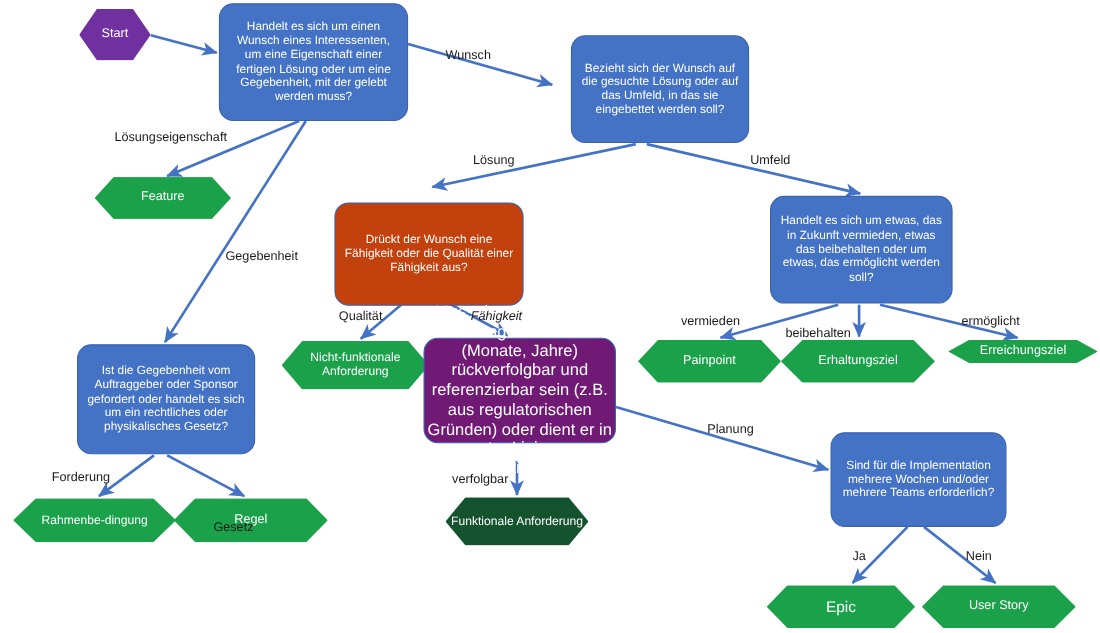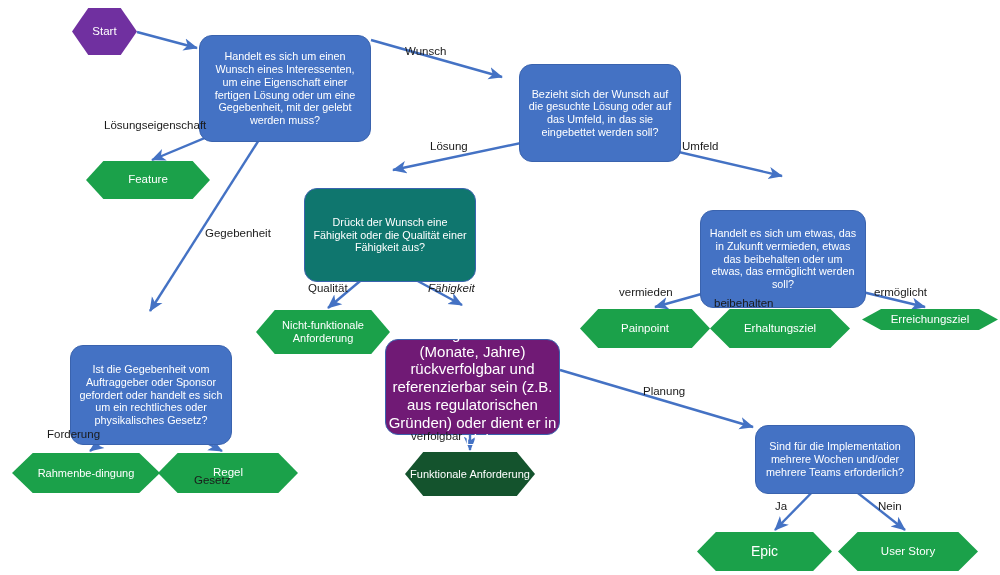--- a/index.html
+++ b/index.html
@@ -31,21 +31,20 @@
     justify-content: center;
     text-align: center;
     color: #ffffff;
     line-height: 1.18;
   }
   .node-decision {
     background: #4472C4;
     border: 1px solid #3A63AE;
     border-radius: 13px;
     padding: 0 7px;
-    margin-top: 32px;
   }
   .node-hex {
     background: #1BA14A;
     clip-path: polygon(14% 0%, 86% 0%, 100% 50%, 86% 100%, 14% 100%, 0% 50%);
     padding: 2px 4px;
   }
   .node-hex-outline {
     position: absolute;
     box-sizing: border-box;
   }
@@ -101,21 +100,21 @@
       <div class="node node-decision" style="left: 199px; top: 3px; width: 172px; height: 107px; font-size: 10.8px; background: rgb(68, 114, 196); border-color: rgb(58, 99, 174);">
         <span>Handelt es sich um einen Wunsch eines Interessenten, um eine Eigenschaft einer fertigen Lösung oder um eine Gegebenheit, mit der gelebt werden muss?</span>
       </div>
       <div class="node node-decision" style="left: 519px; top: 32px; width: 162px; height: 98px; font-size: 10.8px; background: rgb(68, 114, 196); border-color: rgb(58, 99, 174);">
         <span>Bezieht sich der Wunsch auf die gesuchte Lösung oder auf das Umfeld, in das sie eingebettet werden soll?</span>
       </div>
       <div class="node-hex-outline" style="left: 85px; top: 160px; width: 126px; height: 40px; background: rgb(58, 99, 174); clip-path: polygon(14% 0%, 86% 0%, 100% 50%, 86% 100%, 14% 100%, 0% 50%); z-index: -1;"></div>
       <div class="node node-hex" style="left: 86px; top: 161px; width: 124px; height: 38px; font-size: 11.5px; background: rgb(27, 161, 74);">
         <span>Feature</span>
       </div>
-      <div class="node node-decision" style="left: 304px; top: 156px; width: 172px; height: 94px; font-size: 10.8px; background: #0f766e; border-color: rgb(58, 99, 174); text-align: center;">
+      <div class="node node-decision" style="left: 304px; top: 184px; width: 172px; height: 94px; font-size: 10.8px; background: #c2410c; border-color: rgb(58, 99, 174); text-align: center;">
         <span>Drückt der Wunsch eine Fähigkeit oder die Qualität einer Fähigkeit aus?</span>
       </div>
       <div class="node node-decision" style="left: 700px; top: 178px; width: 166px; height: 98px; font-size: 10.8px; background: rgb(68, 114, 196); border-color: rgb(58, 99, 174);">
         <span>Handelt es sich um etwas, das in Zukunft vermieden, etwas das beibehalten oder um etwas, das ermöglicht werden soll?</span>
       </div>
       <div class="node node-decision" style="left: 70px; top: 313px; width: 162px; height: 100px; font-size: 10.8px; background: rgb(68, 114, 196); border-color: rgb(58, 99, 174);">
         <span>Ist die Gegebenheit vom Auftraggeber oder Sponsor gefordert oder handelt es sich um ein rechtliches oder physikalisches Gesetz?</span>
       </div>
       <div class="node-hex-outline" style="left: 255px; top: 309px; width: 136px; height: 46px; background: rgb(58, 99, 174); clip-path: polygon(14% 0%, 86% 0%, 100% 50%, 86% 100%, 14% 100%, 0% 50%); z-index: -1;"></div>
       <div class="node node-hex" style="left: 256px; top: 310px; width: 134px; height: 44px; font-size: 11px; background: rgb(27, 161, 74);">
@@ -129,21 +128,21 @@
         <span>Painpoint</span>
       </div>
       <div class="node-hex-outline" style="left: 709px; top: 308px; width: 142px; height: 41px; background: rgb(58, 99, 174); clip-path: polygon(14% 0%, 86% 0%, 100% 50%, 86% 100%, 14% 100%, 0% 50%); z-index: -1;"></div>
       <div class="node node-hex" style="left: 710px; top: 309px; width: 140px; height: 39px; font-size: 11.5px; background: rgb(27, 161, 74);">
         <span>Erhaltungsziel</span>
       </div>
       <div class="node-hex-outline" style="left: 861px; top: 308px; width: 138px; height: 41px; background: rgb(58, 99, 174); clip-path: polygon(14% 0%, 86% 0%, 100% 50%, 86% 100%, 14% 100%, 0% 50%); z-index: -1;"></div>
       <div class="node node-hex" style="left: 862px; top: 309px; width: 136px; height: 21px; font-size: 11.5px; background: rgb(27, 161, 74);">
         <span>Erreichungsziel</span>
       </div>
-      <div class="node node-decision" style="left: 755px; top: 393px; width: 160px; height: 69px; font-size: 10.8px; background: rgb(68, 114, 196); border-color: rgb(58, 99, 174);">
+      <div class="node node-decision" style="left: 755px; top: 393px; width: 160px; height: 86px; font-size: 10.8px; background: rgb(68, 114, 196); border-color: rgb(58, 99, 174);">
         <span>Sind für die Implementation mehrere Wochen und/oder mehrere Teams erforderlich?</span>
       </div>
       <div class="node-hex-outline" style="left: 11px; top: 452px; width: 150px; height: 42px; background: rgb(58, 99, 174); clip-path: polygon(14% 0%, 86% 0%, 100% 50%, 86% 100%, 14% 100%, 0% 50%); z-index: -1;"></div>
       <div class="node node-hex" style="left: 12px; top: 453px; width: 148px; height: 40px; font-size: 11px; background: rgb(27, 161, 74);">
         <span>Rahmenbe-dingung</span>
       </div>
       <div class="node-hex-outline" style="left: 157px; top: 452px; width: 142px; height: 42px; background: rgb(58, 99, 174); clip-path: polygon(14% 0%, 86% 0%, 100% 50%, 86% 100%, 14% 100%, 0% 50%); z-index: -1;"></div>
       <div class="node node-hex" style="left: 158px; top: 453px; width: 140px; height: 40px; font-size: 11.5px; background: rgb(27, 161, 74);">
         <span>Regel</span>
       </div>

